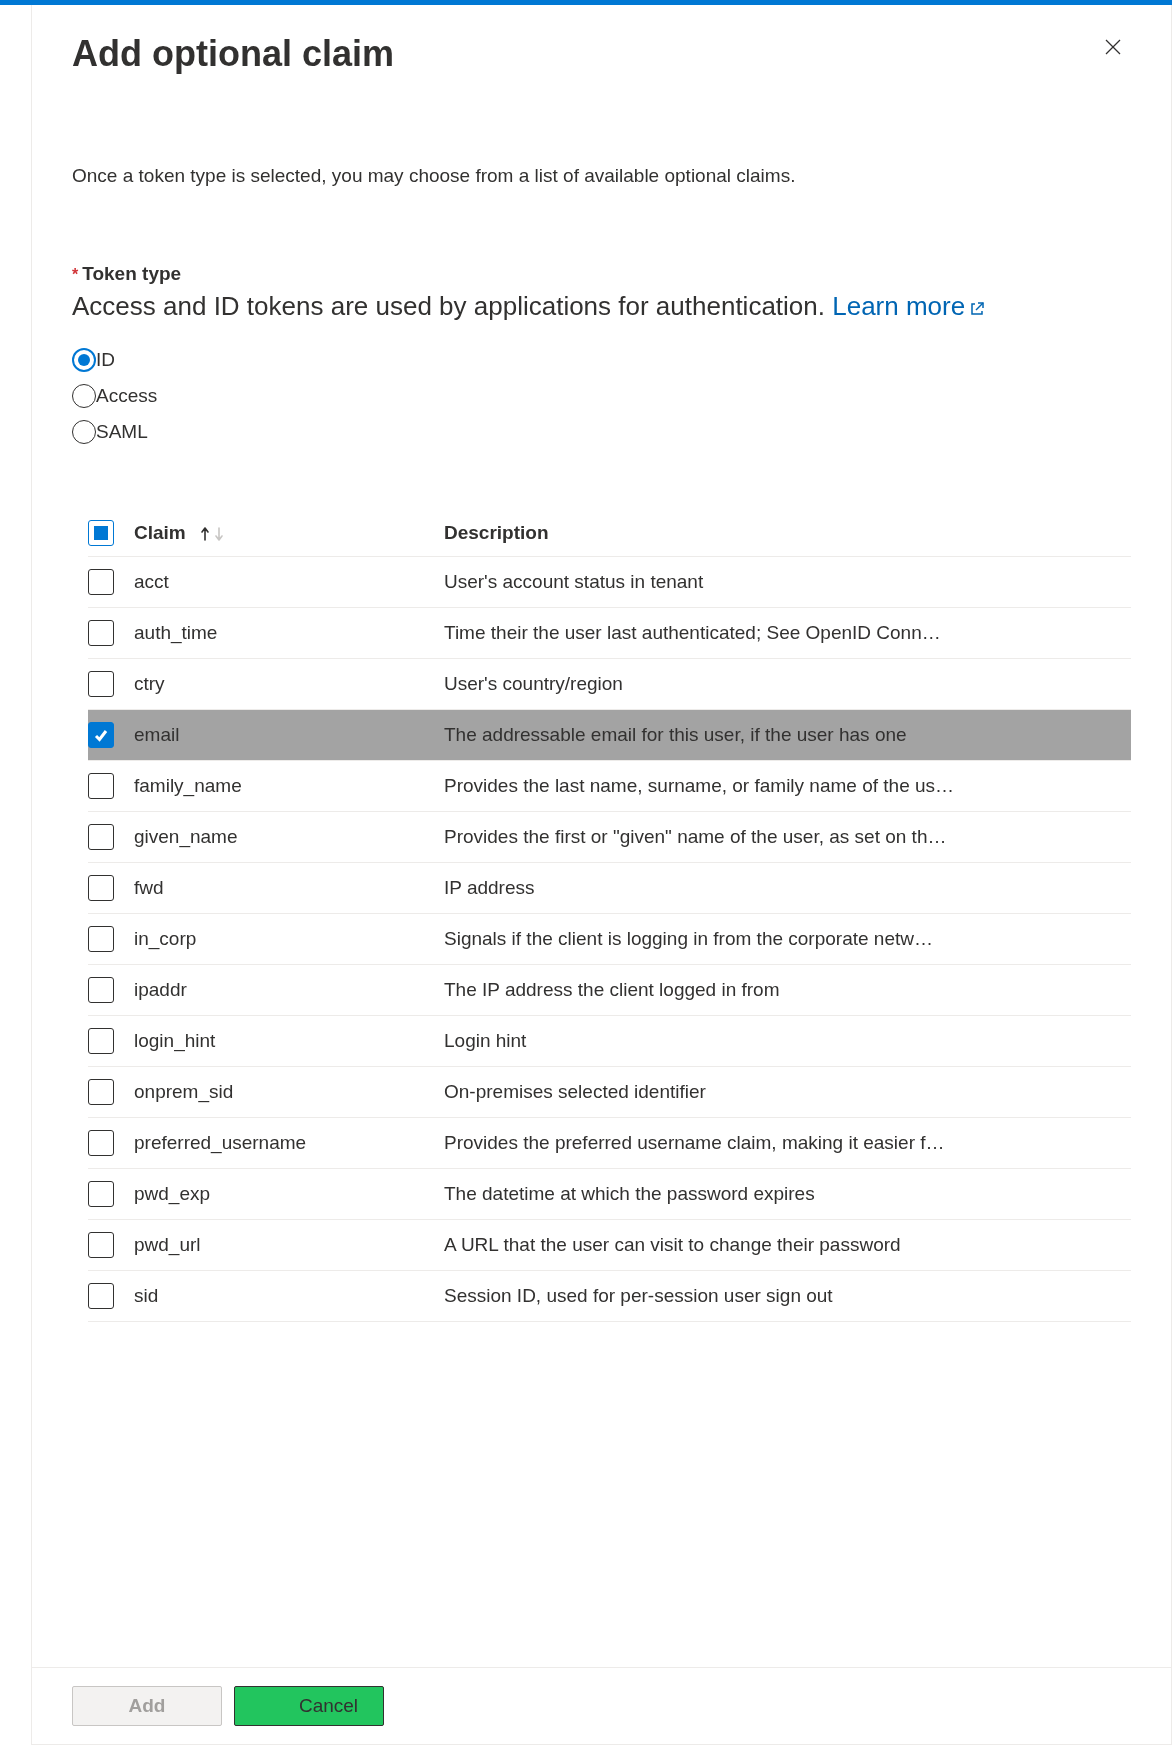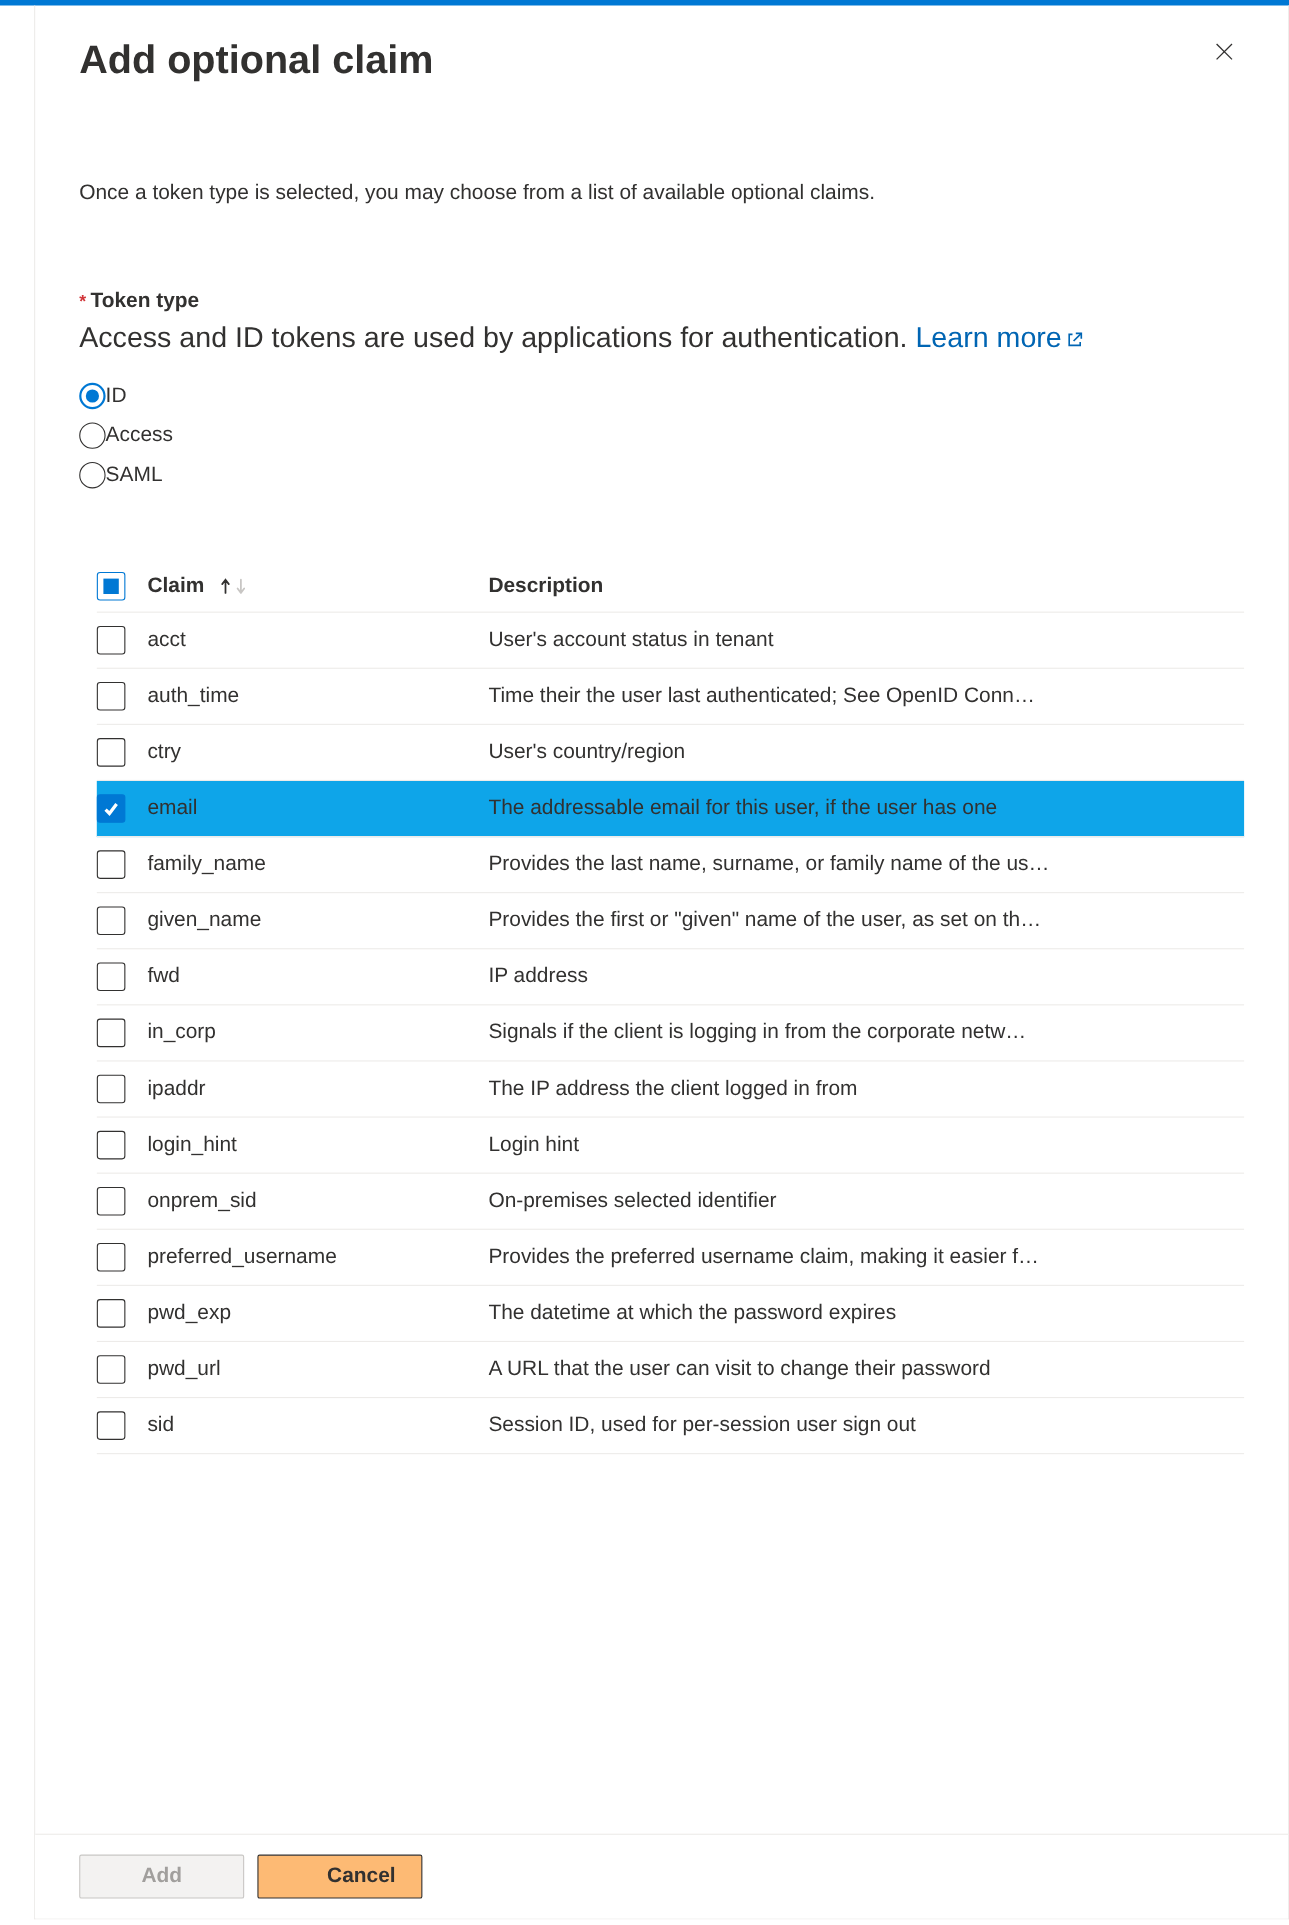--- a/index.html
+++ b/index.html
@@ -22,35 +22,35 @@
   .radio-row { display: flex; align-items: center; padding: 6px 0; cursor: pointer; }
   .radio-outer { width: 24px; height: 24px; border-radius: 50%; border: 1.5px solid #323130; display: flex; align-items: center; justify-content: center; flex-shrink: 0; }
   .radio-outer.selected { border-color: #0078d4; border-width: 2px; }
   .radio-inner { width: 12px; height: 12px; border-radius: 50%; background: #0078d4; display: none; }
   .radio-outer.selected .radio-inner { display: block; }
   .radio-label { font-size: 19px; }
   .table-wrap { margin-top: 60px; margin-left: 16px; }
   .thead, .trow { display: flex; align-items: center; border-bottom: 1px solid #edebe9; }
   .thead { padding: 10px 0; font-weight: 700; font-size: 19px; }
   .trow { padding: 12px 0; font-size: 19px; }
-  .trow.selected { background: #0ea5e9; }
+  .trow.selected { background: #a3a3a3; }
   .col-check { width: 46px; display: flex; align-items: center; justify-content: flex-start; padding-left: 0; }
   .col-claim { width: 310px; padding-right: 12px; white-space: nowrap; overflow: hidden; text-overflow: ellipsis; }
   .col-desc { flex: 1; white-space: nowrap; overflow: hidden; text-overflow: ellipsis; padding-right: 6px; }
   .cbox { width: 26px; height: 26px; border: 1.5px solid #323130; border-radius: 3px; display: flex; align-items: center; justify-content: center; cursor: pointer; background: #fff; }
   .cbox.indet { border-color: #0078d4; }
   .cbox.indet::after { content: ""; width: 14px; height: 14px; background: #0078d4; }
   .cbox.checked { background: #0078d4; border-color: #0078d4; }
   .cbox.checked svg { stroke: #fff; stroke-width: 3; width: 16px; height: 16px; fill: none; }
   .sort-icons { display: inline-flex; gap: 2px; margin-left: 8px; vertical-align: middle; }
   .sort-icons svg { width: 12px; height: 16px; }
   .footer { position: absolute; left: 0; right: 0; bottom: 0; border-top: 1px solid #edebe9; padding: 18px 40px; display: flex; gap: 12px; background: #fff; }
   .btn { min-width: 150px; height: 40px; font-size: 19px; border-radius: 2px; cursor: pointer; }
   .btn-primary { background: #f3f2f1; border: 1px solid #c8c6c4; color: #a19f9d; font-weight: 600; }
-  .btn-secondary { background: #fdba74; border: 1.5px solid #323130; color: #323130; font-weight: 700; padding-left: 45px; }
+  .btn-secondary { background: #22c55e; border: 1.5px solid #323130; color: #323130; font-weight: 400; padding-left: 45px; }
 </style>
 </head>
 <body>
 
 <div class="topbar"></div>
 
 <div class="panel">
 
   <div class="header-row">
     <h1 class="title">Add optional claim</h1>

